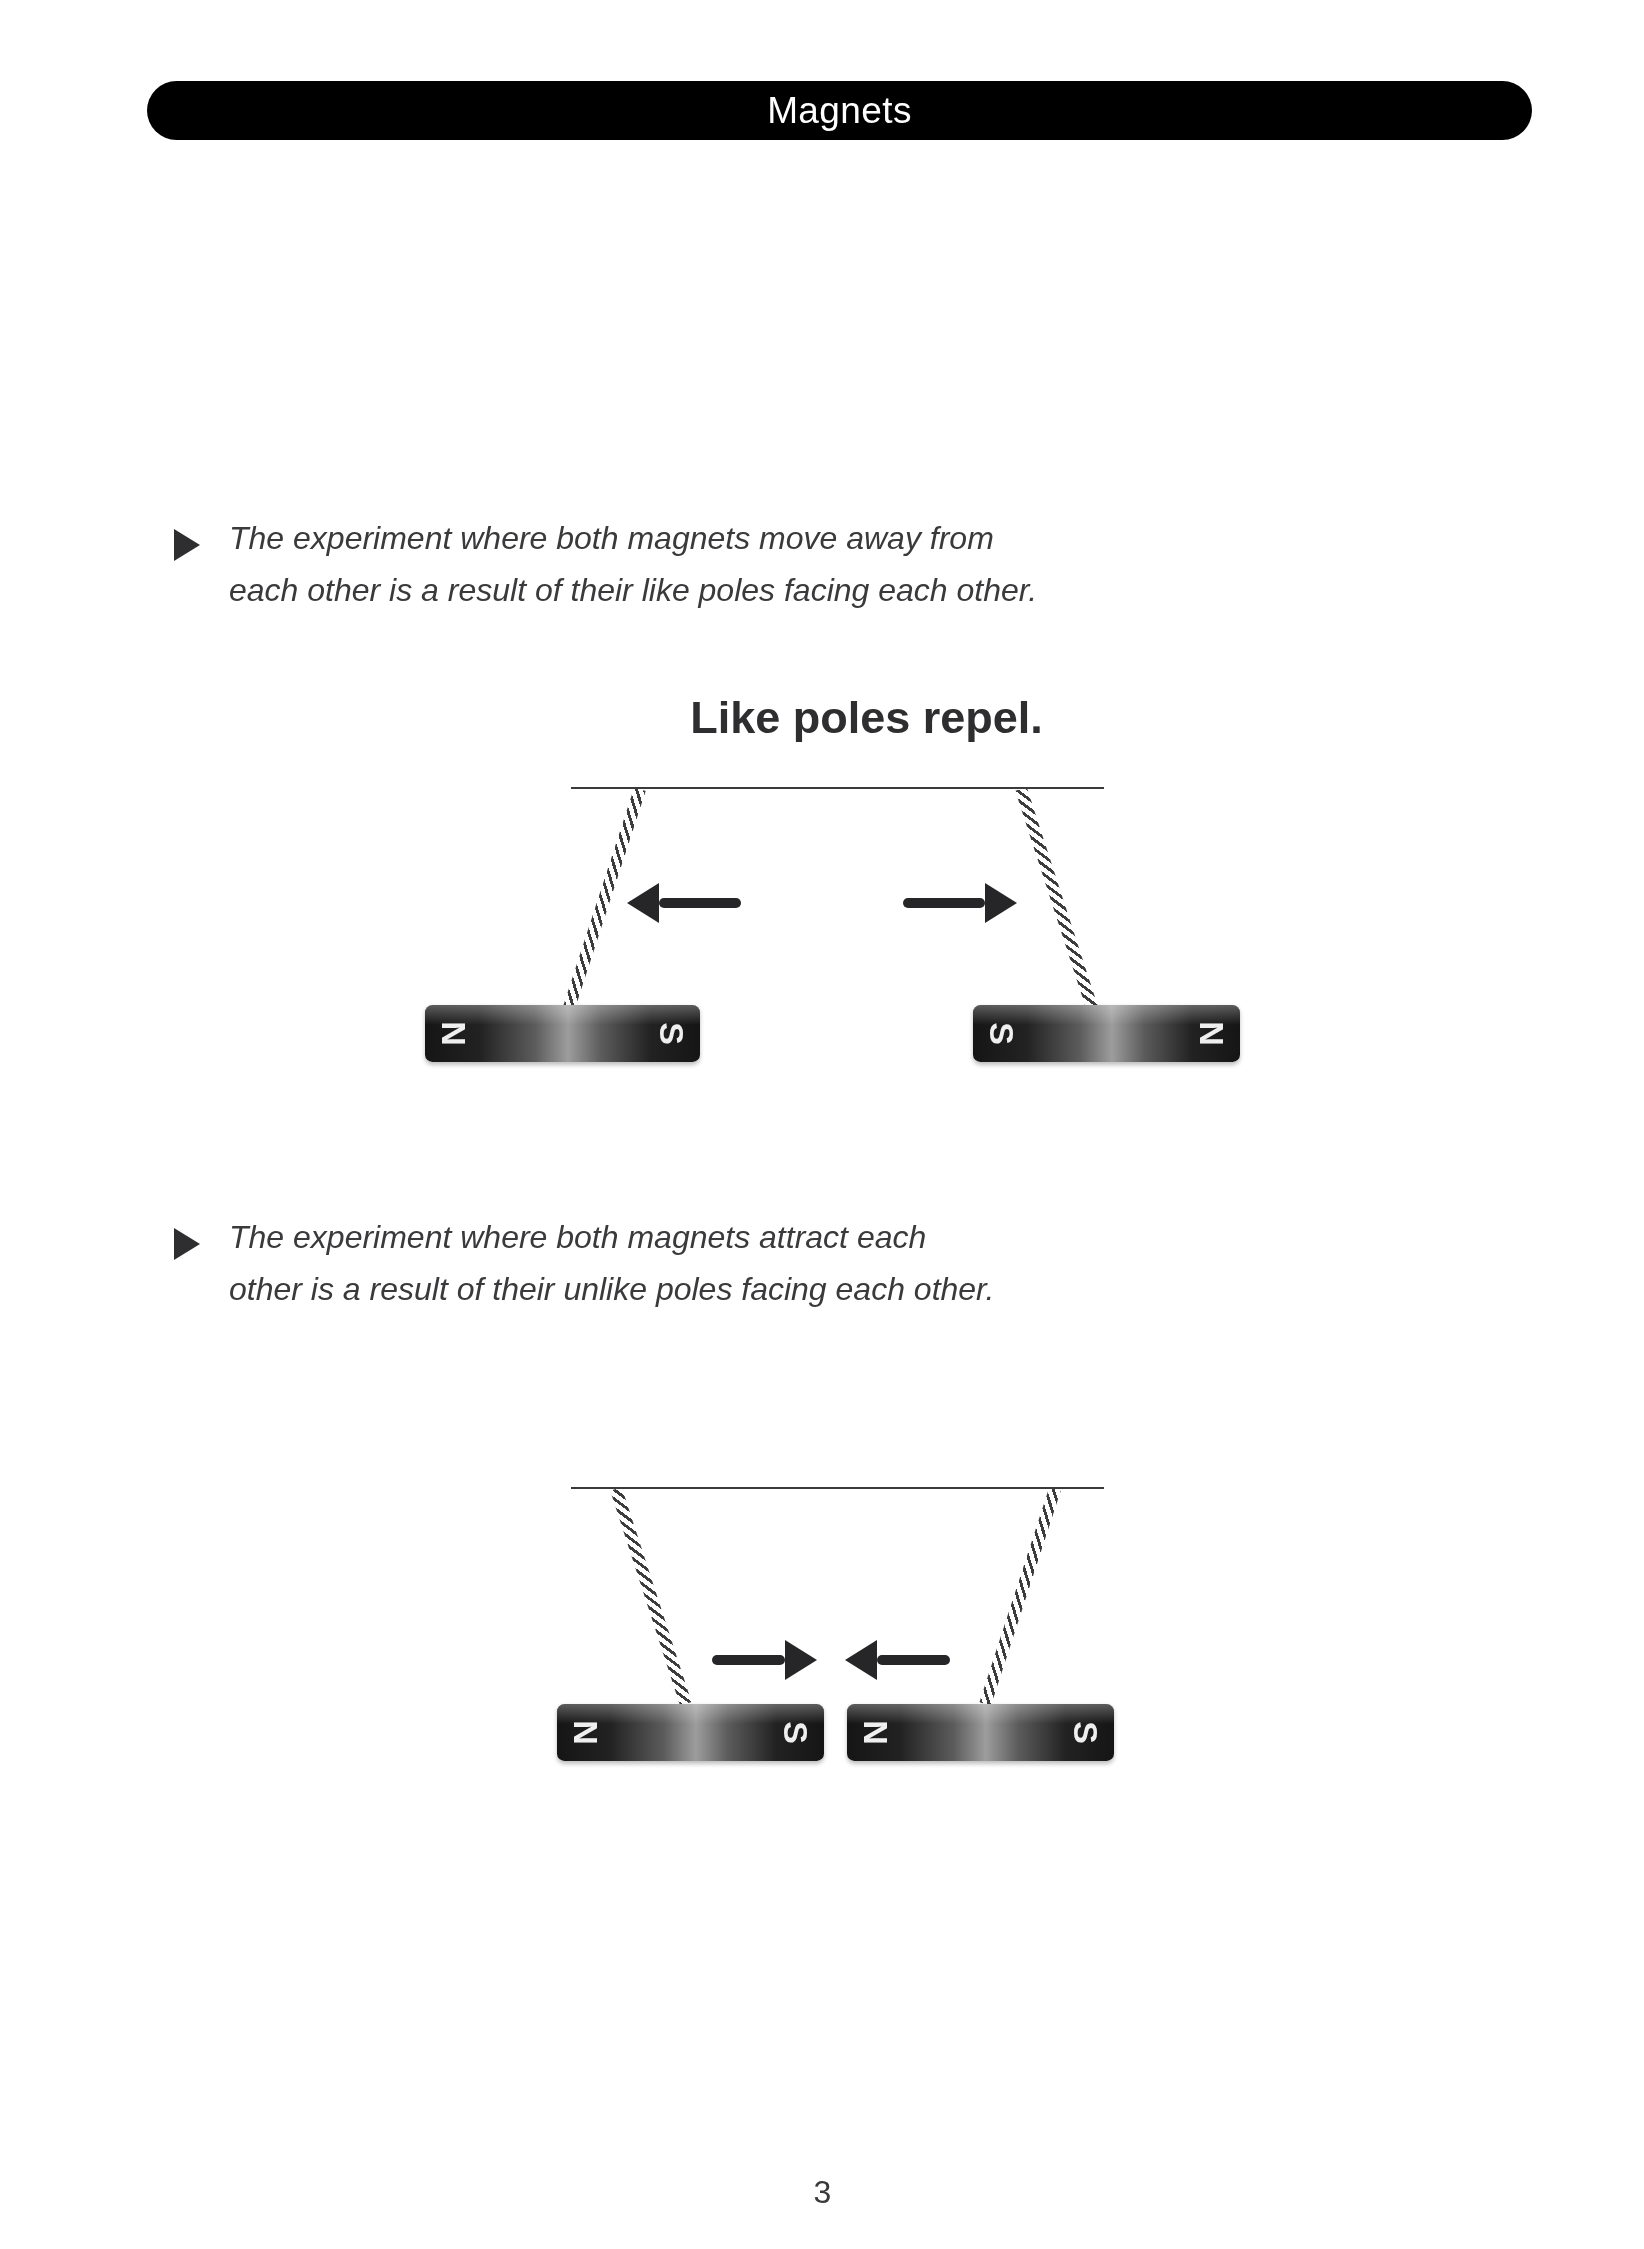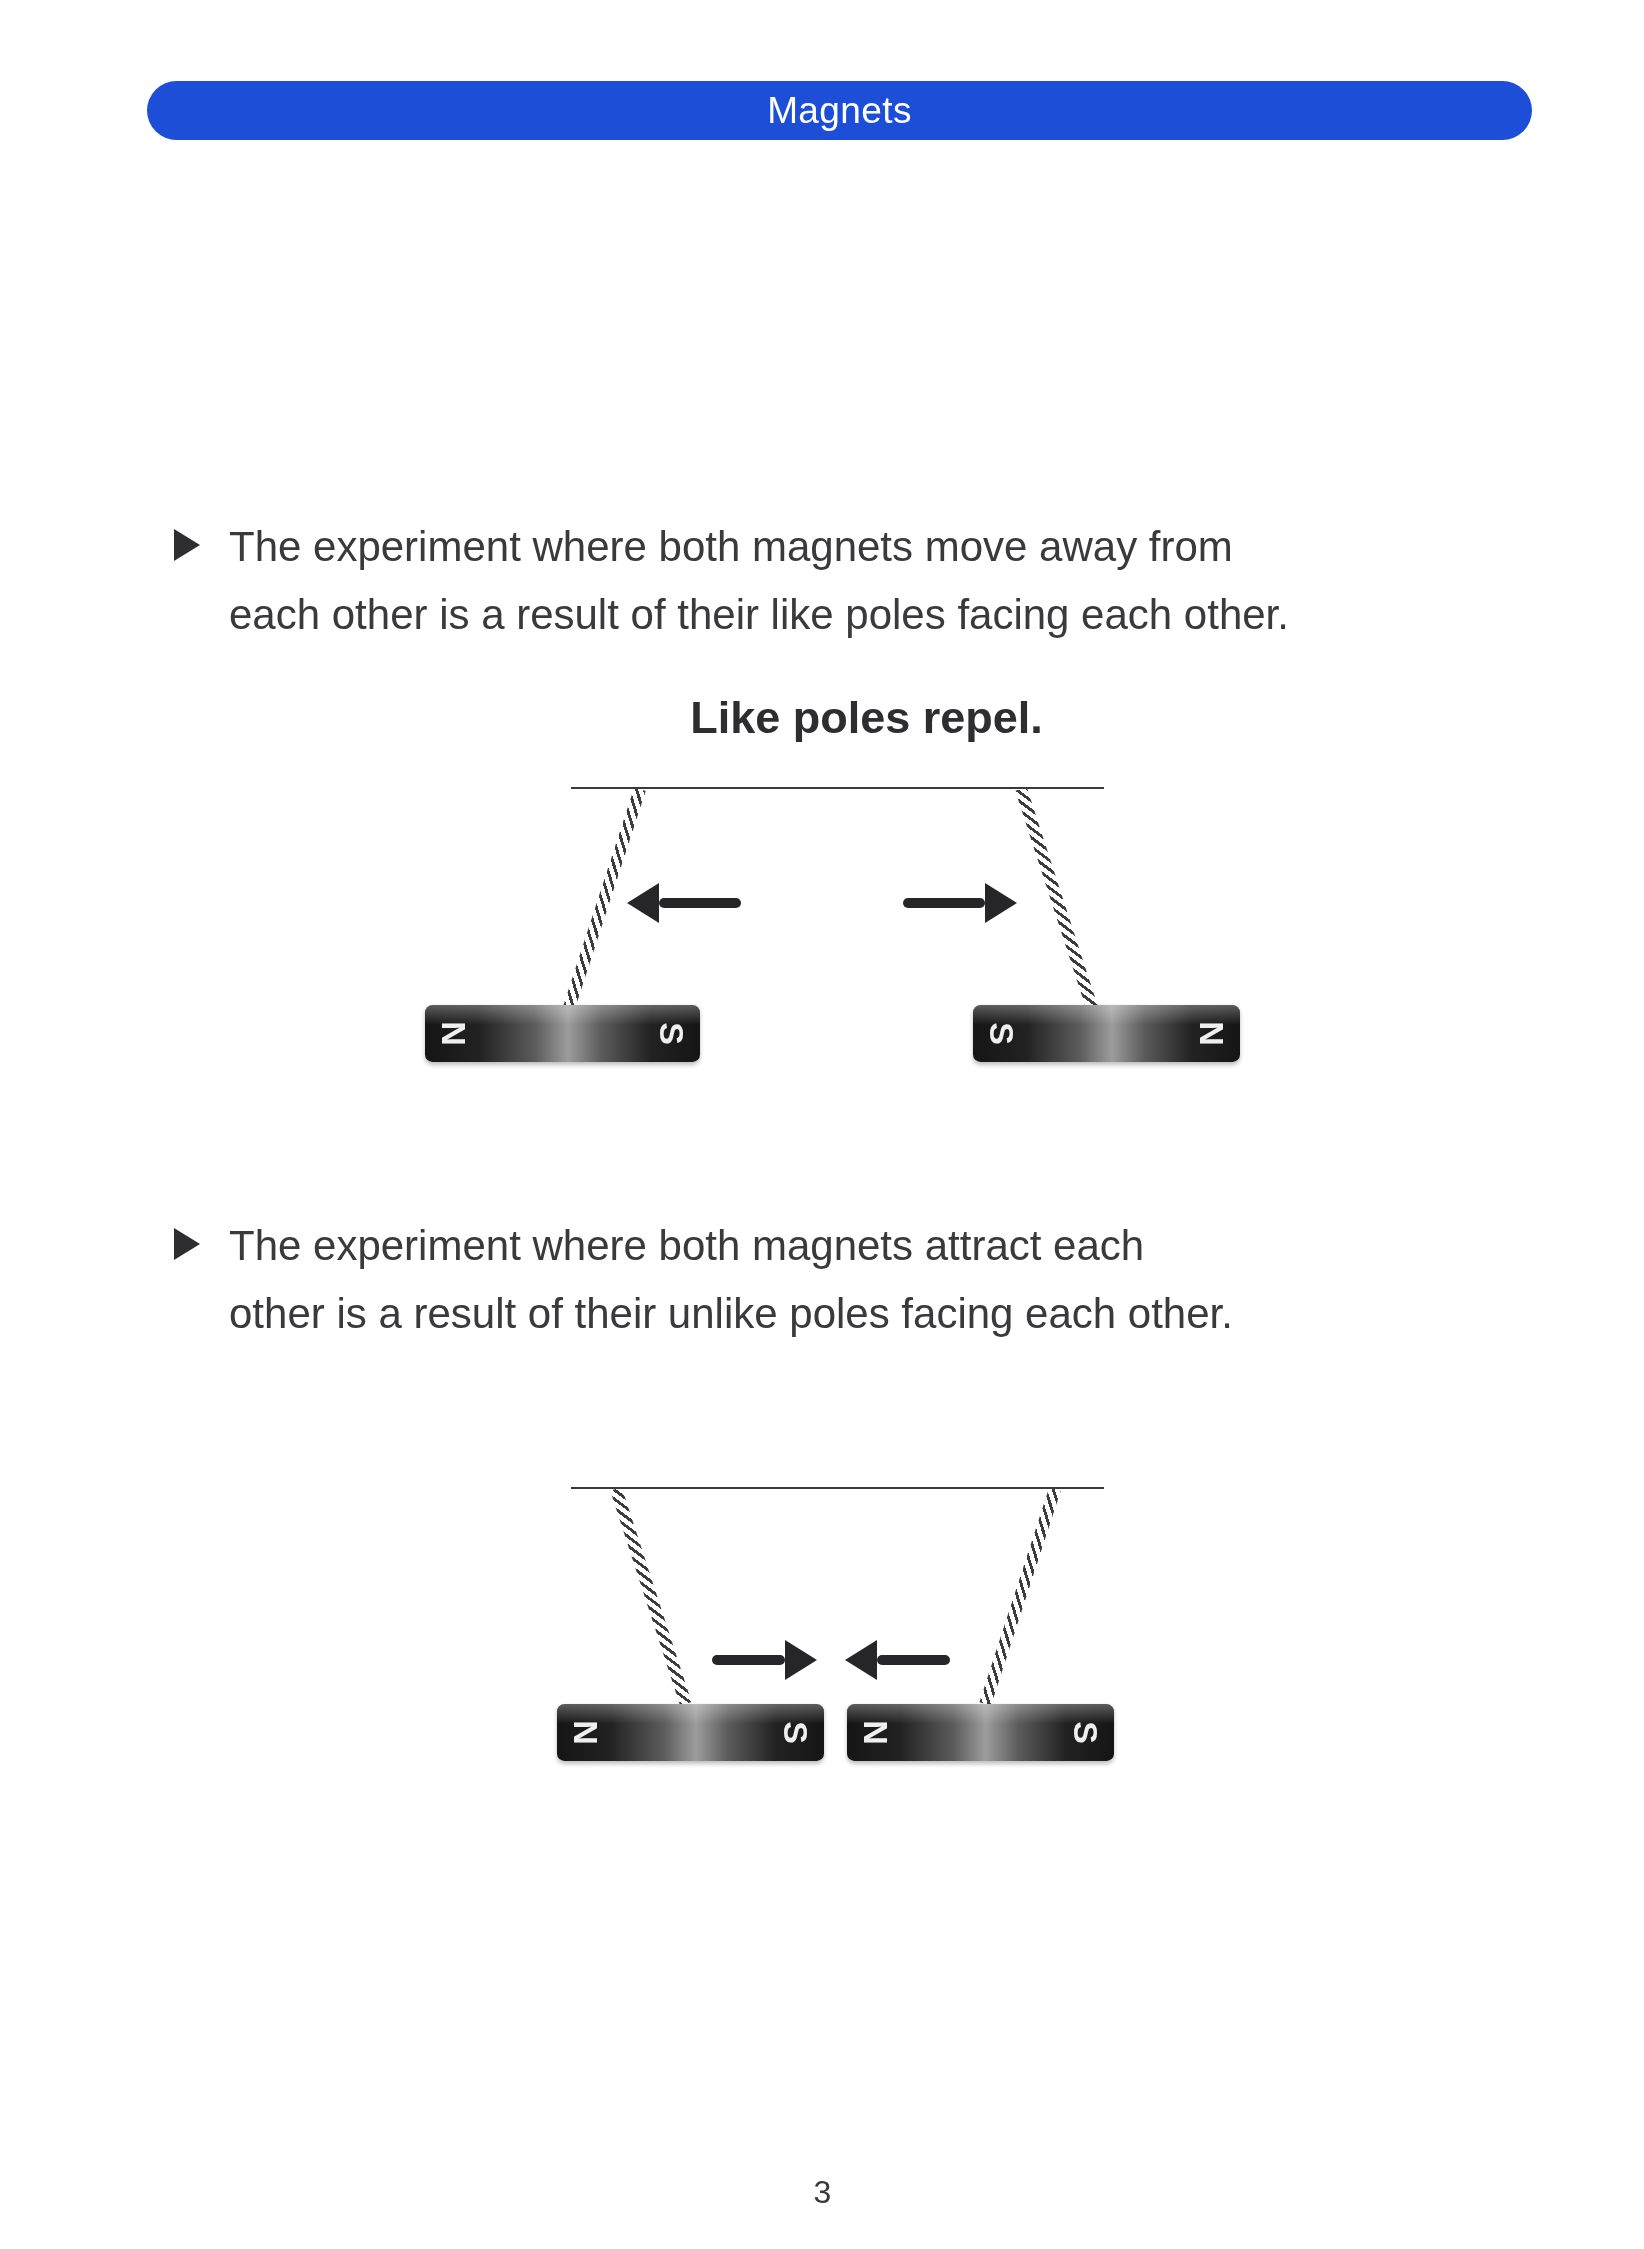--- a/index.html
+++ b/index.html
@@ -9,21 +9,21 @@
     height:2250px;
     background:#ffffff;
     font-family:"Liberation Sans","DejaVu Sans",sans-serif;
     color:#3a3a3c;
     overflow:hidden;
   }
   .header-bar{
     position:absolute;
     left:147px; top:81px;
     width:1385px; height:59px;
-    background:#1d4ed8;
+    background:#000000;
     border-radius:31px;
     display:flex; align-items:center; justify-content:center;
   }
   .header-bar span{
     color:#ffffff;
     font-size:37px;
     letter-spacing:0.4px;
   }
   .intro{
     position:absolute;
@@ -44,23 +44,24 @@
   .tri{
     width:0;height:0;
     border-top:16px solid transparent;
     border-bottom:16px solid transparent;
     border-left:26px solid #2e2e30;
     margin-top:16px;
     margin-right:29px;
     flex:0 0 auto;
   }
   .bullet-text{
-    font-size:42px;
+    font-size:32px;
     line-height:1.62;
     white-space:pre-line;
+    font-style:italic;
   }
   .caption{
     position:absolute;
     left:0; width:1645px;
     text-align:center;
     font-size:45px;
     font-weight:bold;
     color:#2e2e30;
     padding-left:44px;
   }

